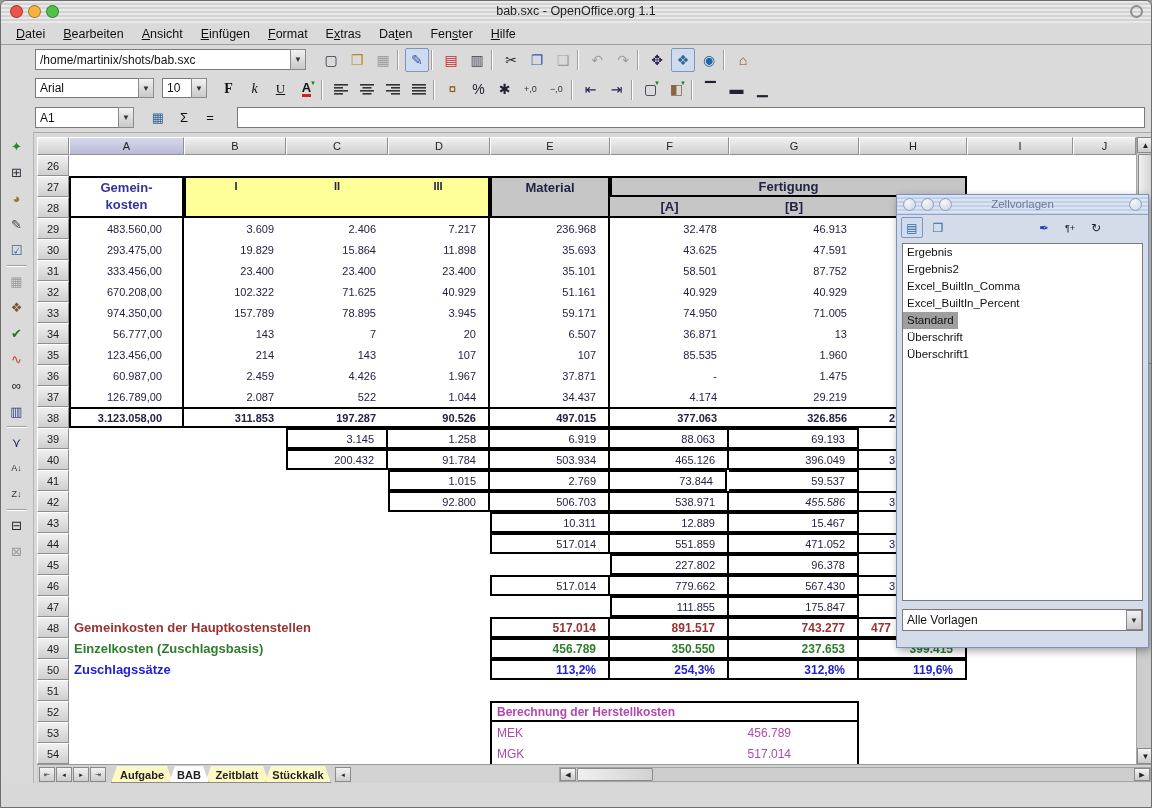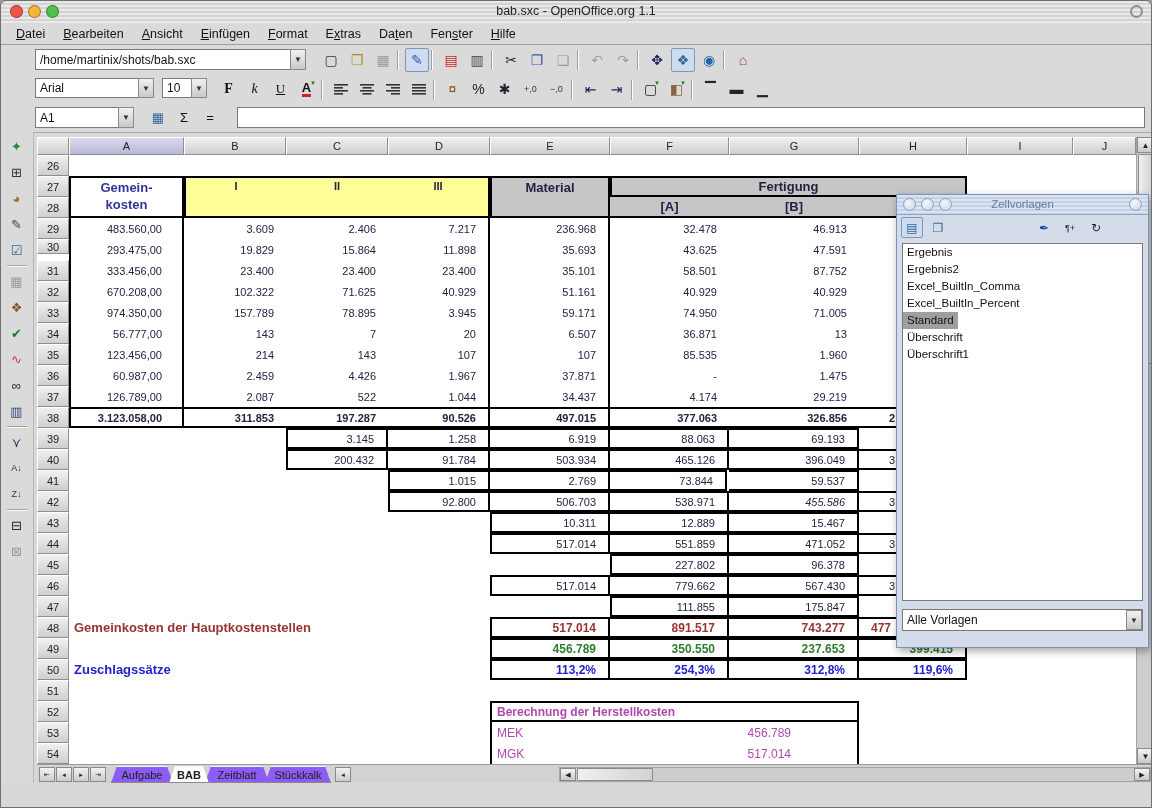--- a/index.html
+++ b/index.html
@@ -68,21 +68,21 @@
   .hpart{justify-content:flex-start;padding-left:30px;}
   .hp12{justify-content:flex-start;padding-left:12px;}
   .ra66{justify-content:flex-end;padding-right:66px;}
   
   #vscroll{position:absolute;left:1135px;top:136px;width:17px;height:627px;background:#cdcdcd;border-left:1px solid #a5a5a5;box-sizing:border-box;}
   .sbtn{position:absolute;background:linear-gradient(#f4f4f4,#cacaca);border:1px solid #8a8a8a;box-sizing:border-box;display:flex;align-items:center;justify-content:center;font-size:8px;color:#222;}
   .sthumb{position:absolute;background:linear-gradient(90deg,#f0f0f0,#d2d2d2);border:1px solid #8a8a8a;box-sizing:border-box;border-radius:1px;}
   
   #tabstrip{position:absolute;left:36px;top:763px;width:1116px;height:19px;background:#d2d2d2;border-top:1px solid #9a9a9a;box-sizing:border-box;}
   .navb{position:absolute;top:2px;width:16px;height:15px;background:linear-gradient(#f2f2f2,#cccccc);border:1px solid #8a8a8a;box-sizing:border-box;font-size:7px;display:flex;align-items:center;justify-content:center;color:#222;}
-  .stab{position:absolute;top:1px;height:17px;background:#8b5cf6;border:1px solid #8a8a8a;border-top:1px solid #f5f5f5;box-sizing:border-box;font-size:11px;color:#222;display:flex;align-items:center;justify-content:center;clip-path:polygon(6px 0,calc(100% - 6px) 0,100% 100%,0 100%);}
+  .stab{position:absolute;top:1px;height:17px;background:#fef9c3;border:1px solid #8a8a8a;border-top:1px solid #f5f5f5;box-sizing:border-box;font-size:11px;color:#222;display:flex;align-items:center;justify-content:center;clip-path:polygon(6px 0,calc(100% - 6px) 0,100% 100%,0 100%);font-weight:bold;}
   .stab.active{background:#ffffff;font-weight:bold;z-index:2;}
   #hscroll{position:absolute;top:2px;height:15px;background:#cdcdcd;border:1px solid #a5a5a5;box-sizing:border-box;}
   
   #statusbar{position:absolute;left:0;top:784px;width:1152px;height:22px;background:#d8d8d8;border-top:1px solid #f2f2f2;margin-top:44px;}
   .sfield{position:absolute;top:2px;height:17px;border:1px solid #9c9c9c;border-bottom-color:#f0f0f0;border-right-color:#f0f0f0;background:#d8d8d8;box-sizing:border-box;font-size:12px;color:#111;display:flex;align-items:center;padding:0 5px;}
   .sfield.center{justify-content:center;}
   
   #stylist{position:absolute;left:895px;top:193px;width:253px;height:454px;background:#d4dcea;border:1px solid #7a92bd;box-shadow:2px 3px 8px rgba(0,0,0,.35);z-index:50;box-sizing:border-box;}
   #sty-title{position:absolute;left:0;top:0;width:100%;height:20px;background:repeating-linear-gradient(180deg,#dbe4f2 0 2px,#c3d0e6 2px 4px);border-bottom:1px solid #8fa5c8;box-sizing:border-box;}
   #sty-title .wc{position:absolute;top:3px;width:13px;height:13px;border-radius:50%;border:1px solid #8fa0bc;background:radial-gradient(circle at 35% 30%,#f4f7fb,#c9d4e6);box-sizing:border-box;}
@@ -357,21 +357,21 @@
       <div class="chdr" style="left: 453px; top: 0px; width: 120px; height: 18px;">E</div>
       <div class="chdr" style="left: 573px; top: 0px; width: 119px; height: 18px;">F</div>
       <div class="chdr" style="left: 692px; top: 0px; width: 130px; height: 18px;">G</div>
       <div class="chdr" style="left: 822px; top: 0px; width: 108px; height: 18px;">H</div>
       <div class="chdr" style="left: 930px; top: 0px; width: 106px; height: 18px;">I</div>
       <div class="chdr" style="left: 1036px; top: 0px; width: 63px; height: 18px;">J</div>
       <div class="rhdr" style="left: 0px; top: 18px; width: 32px; height: 21px;">26</div>
       <div class="rhdr" style="left: 0px; top: 39px; width: 32px; height: 21px;">27</div>
       <div class="rhdr" style="left: 0px; top: 60px; width: 32px; height: 21px;">28</div>
       <div class="rhdr" style="left: 0px; top: 81px; width: 32px; height: 21px;">29</div>
-      <div class="rhdr" style="left: 0px; top: 102px; width: 32px; height: 15px;">30</div>
+      <div class="rhdr" style="left: 0px; top: 102px; width: 32px; height: 21px;">30</div>
       <div class="rhdr" style="left: 0px; top: 123px; width: 32px; height: 21px;">31</div>
       <div class="rhdr" style="left: 0px; top: 144px; width: 32px; height: 21px;">32</div>
       <div class="rhdr" style="left: 0px; top: 165px; width: 32px; height: 21px;">33</div>
       <div class="rhdr" style="left: 0px; top: 186px; width: 32px; height: 21px;">34</div>
       <div class="rhdr" style="left: 0px; top: 207px; width: 32px; height: 21px;">35</div>
       <div class="rhdr" style="left: 0px; top: 228px; width: 32px; height: 21px;">36</div>
       <div class="rhdr" style="left: 0px; top: 249px; width: 32px; height: 21px;">37</div>
       <div class="rhdr" style="left: 0px; top: 270px; width: 32px; height: 21px;">38</div>
       <div class="rhdr" style="left: 0px; top: 291px; width: 32px; height: 21px;">39</div>
       <div class="rhdr" style="left: 0px; top: 312px; width: 32px; height: 21px;">40</div>
@@ -503,20 +503,21 @@
       <div class="cell n bt bb br" style="left: 573px; top: 438px; width: 119px; height: 21px;">779.662</div>
       <div class="cell n bt bb br" style="left: 692px; top: 438px; width: 130px; height: 21px;">567.430</div>
       <div class="cell bt bb hpart" style="left: 822px; top: 438px; width: 108px; height: 21px;">3</div>
       <div class="cell n bt bb bl br" style="left: 573px; top: 459px; width: 119px; height: 21px;">111.855</div>
       <div class="cell n bt bb br" style="left: 692px; top: 459px; width: 130px; height: 21px;">175.847</div>
       <div class="cell lft b big maroon" style="left: 32px; top: 480px; width: 421px; height: 21px;">Gemeinkosten der Hauptkostenstellen</div>
       <div class="cell n b md maroon bt bb bl br" style="left: 453px; top: 480px; width: 120px; height: 21px;">517.014</div>
       <div class="cell n b md maroon bt bb br" style="left: 573px; top: 480px; width: 119px; height: 21px;">891.517</div>
       <div class="cell n b md maroon bt bb br" style="left: 692px; top: 480px; width: 130px; height: 21px;">743.277</div>
       <div class="cell b md maroon bt bb hp12" style="left: 822px; top: 480px; width: 108px; height: 21px;">477</div>
+      <div class="cell lft b big green" style="left: 32px; top: 501px; width: 421px; height: 21px;">Einzelkosten (Zuschlagsbasis)</div>
       <div class="cell n b md green bt bb bl br" style="left: 453px; top: 501px; width: 120px; height: 21px;">456.789</div>
       <div class="cell n b md green bt bb br" style="left: 573px; top: 501px; width: 119px; height: 21px; padding-left: 40px;">350.550</div>
       <div class="cell n b md green bt bb br" style="left: 692px; top: 501px; width: 130px; height: 21px;">237.653</div>
       <div class="cell n b md green bt bb br" style="left: 822px; top: 501px; width: 108px; height: 21px;">399.415</div>
       <div class="cell lft b big blue" style="left: 32px; top: 522px; width: 421px; height: 21px;">Zuschlagssätze</div>
       <div class="cell n b md blue bt bb bl br" style="left: 453px; top: 522px; width: 120px; height: 21px;">113,2%</div>
       <div class="cell n b md blue bt bb br" style="left: 573px; top: 522px; width: 119px; height: 21px;">254,3%</div>
       <div class="cell n b md blue bt bb br" style="left: 692px; top: 522px; width: 130px; height: 21px;">312,8%</div>
       <div class="cell n b md blue bt bb br" style="left: 822px; top: 522px; width: 108px; height: 21px;">119,6%</div>
       <div class="cell lft b md mag bt bb bl br" style="left: 453px; top: 564px; width: 369px; height: 21px;">Berechnung der Herstellkosten</div>

